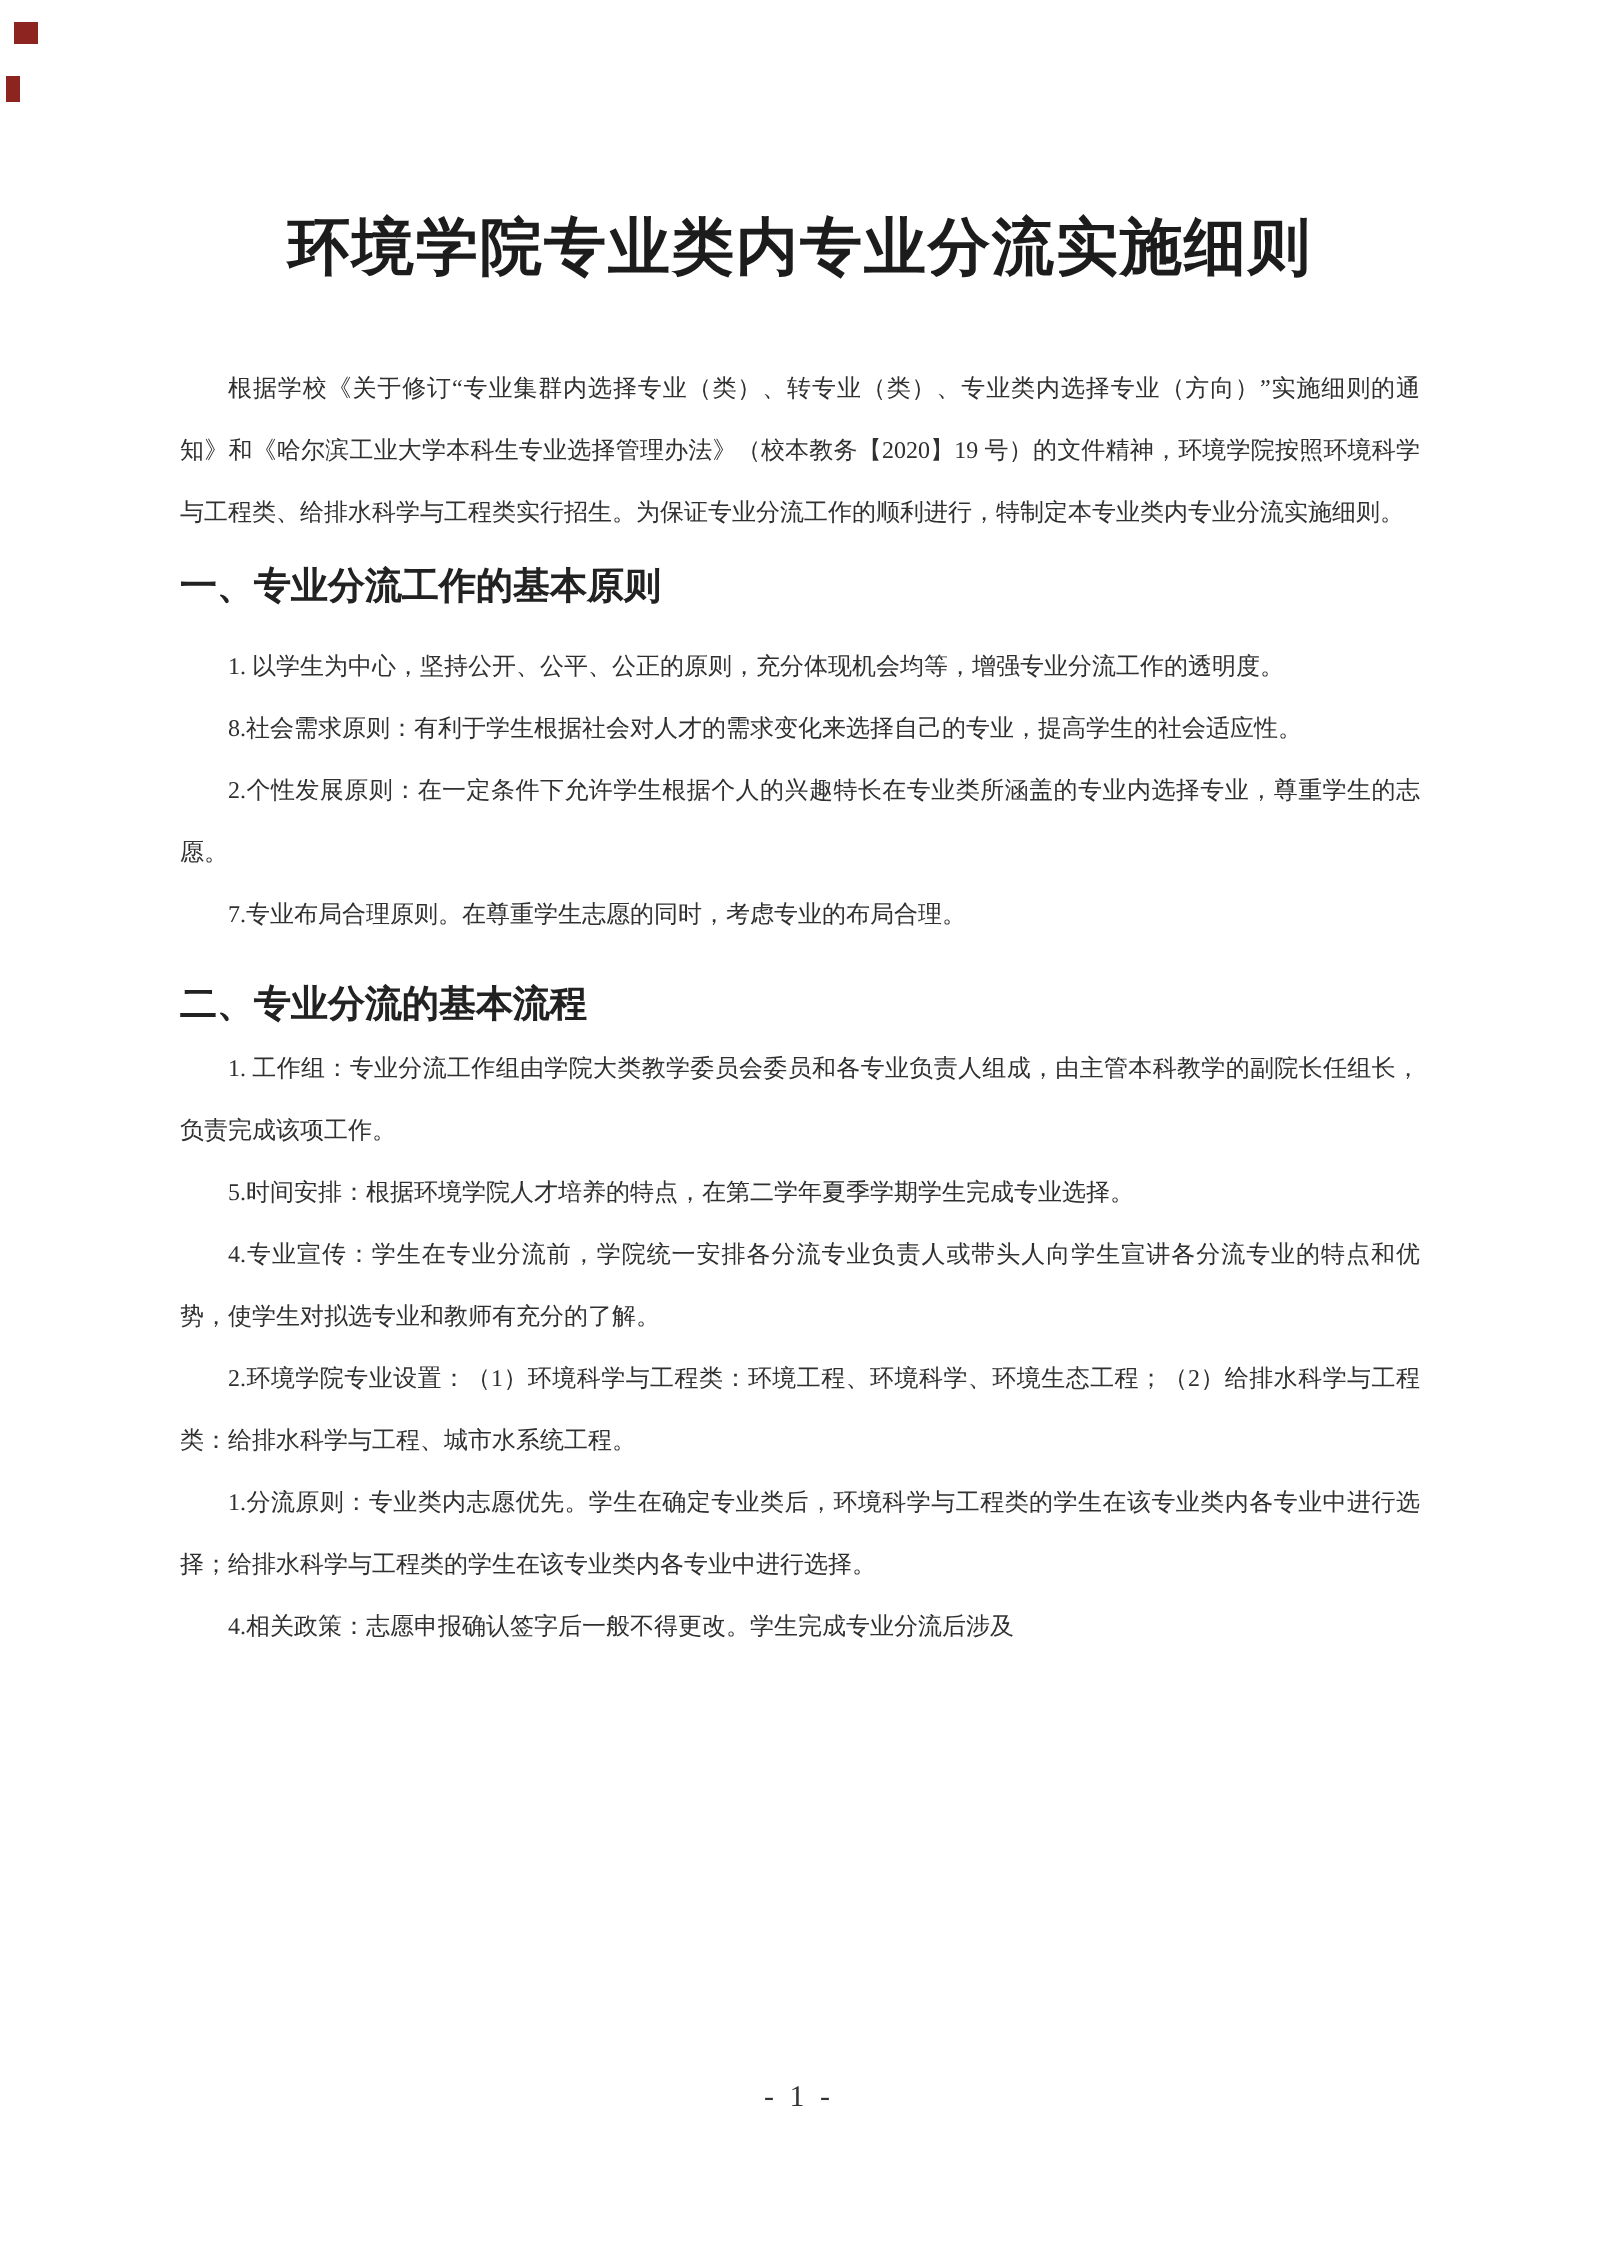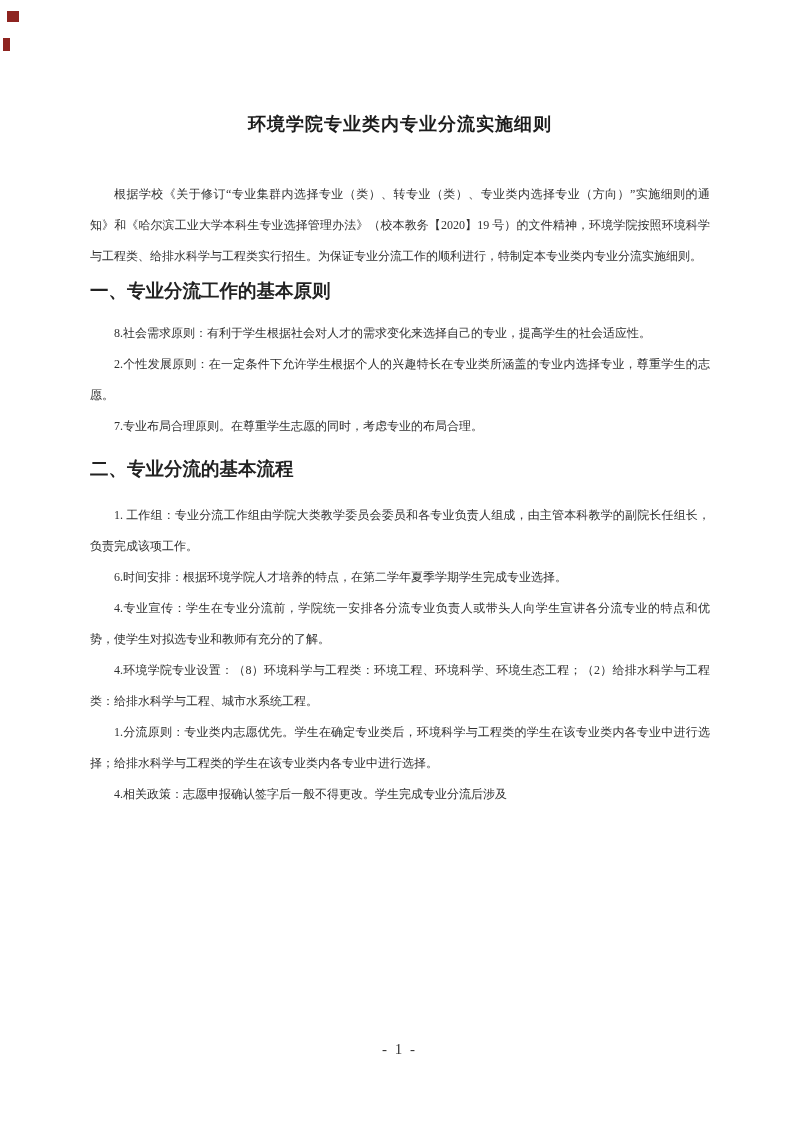--- a/index.html
+++ b/index.html
@@ -11,44 +11,44 @@
     font-family: "Liberation Serif", "DejaVu Serif", serif;
     color: #2e2e2e;
   }
   .page {
     position: absolute; inset: 0;
     padding: 0 89px 0 90px;
   }
   .title {
     margin-top: 104px;
     text-align: center;
-    font-size: 18px;
+    font-size: 31px;
     font-weight: bold;
     letter-spacing: 1px;
     line-height: 40px;
     color: #1c1c1c;
     font-family: "Liberation Serif", "DejaVu Serif", serif;
   }
   .body-p {
     font-size: 12px;
     line-height: 31px;
     text-align: justify;
     text-indent: 2em;
     color: #303030;
   }
   .intro { margin-top: 35px; }
   .sec-h {
-    font-family: Liberation Mono, monospace;
+    font-family: Liberation Sans, sans-serif;
     font-size: 18.5px;
     font-weight: bold;
     line-height: 26px;
     color: #222222;
   }
   .sec-h.first  { margin-top: 8px;  margin-bottom: 12px; }
-  .sec-h.second { margin-top: 16px; margin-bottom: 16px; }
+  .sec-h.second { margin-top: 16px; margin-bottom: 4px; }
   .page-number {
     position: absolute;
     left: 0; right: 0;
     top: 1041px;
     text-align: center;
     font-size: 15px;
     letter-spacing: 2px;
     color: #333333;
   }
   .artifact { position: absolute; background: #8e2420; }
@@ -61,27 +61,28 @@
 <div class="page">
 
   <div class="artifact a1"></div>
   <div class="artifact a2"></div>
 
   <h1 class="title">环境学院专业类内专业分流实施细则</h1>
 
   <p class="body-p intro">根据学校《关于修订“专业集群内选择专业（类）、转专业（类）、专业类内选择专业（方向）”实施细则的通知》和《哈尔滨工业大学本科生专业选择管理办法》（校本教务【2020】19 号）的文件精神，环境学院按照环境科学与工程类、给排水科学与工程类实行招生。为保证专业分流工作的顺利进行，特制定本专业类内专业分流实施细则。</p>
 
   <h2 class="sec-h first">一、专业分流工作的基本原则</h2>
+  <p class="body-p">1. 以学生为中心，坚持公开、公平、公正的原则，充分体现机会均等，增强专业分流工作的透明度。</p>
   <p class="body-p">8.社会需求原则：有利于学生根据社会对人才的需求变化来选择自己的专业，提高学生的社会适应性。</p>
   <p class="body-p">2.个性发展原则：在一定条件下允许学生根据个人的兴趣特长在专业类所涵盖的专业内选择专业，尊重学生的志愿。</p>
   <p class="body-p">7.专业布局合理原则。在尊重学生志愿的同时，考虑专业的布局合理。</p>
 
   <h2 class="sec-h second">二、专业分流的基本流程</h2>
   <p class="body-p">1. 工作组：专业分流工作组由学院大类教学委员会委员和各专业负责人组成，由主管本科教学的副院长任组长，负责完成该项工作。</p>
-  <p class="body-p">6.时间安排：根据环境学院人才培养的特点，在第二学年夏季学期学生完成专业选择。</p>
+  <p class="body-p">5.时间安排：根据环境学院人才培养的特点，在第二学年夏季学期学生完成专业选择。</p>
   <p class="body-p">4.专业宣传：学生在专业分流前，学院统一安排各分流专业负责人或带头人向学生宣讲各分流专业的特点和优势，使学生对拟选专业和教师有充分的了解。</p>
-  <p class="body-p">4.环境学院专业设置：（8）环境科学与工程类：环境工程、环境科学、环境生态工程；（2）给排水科学与工程类：给排水科学与工程、城市水系统工程。</p>
+  <p class="body-p">2.环境学院专业设置：（1）环境科学与工程类：环境工程、环境科学、环境生态工程；（2）给排水科学与工程类：给排水科学与工程、城市水系统工程。</p>
   <p class="body-p">1.分流原则：专业类内志愿优先。学生在确定专业类后，环境科学与工程类的学生在该专业类内各专业中进行选择；给排水科学与工程类的学生在该专业类内各专业中进行选择。</p>
   <p class="body-p">4.相关政策：志愿申报确认签字后一般不得更改。学生完成专业分流后涉及</p>
 
   <div class="page-number">- 1 -</div>
 
 </div>
 
 </body></html>

